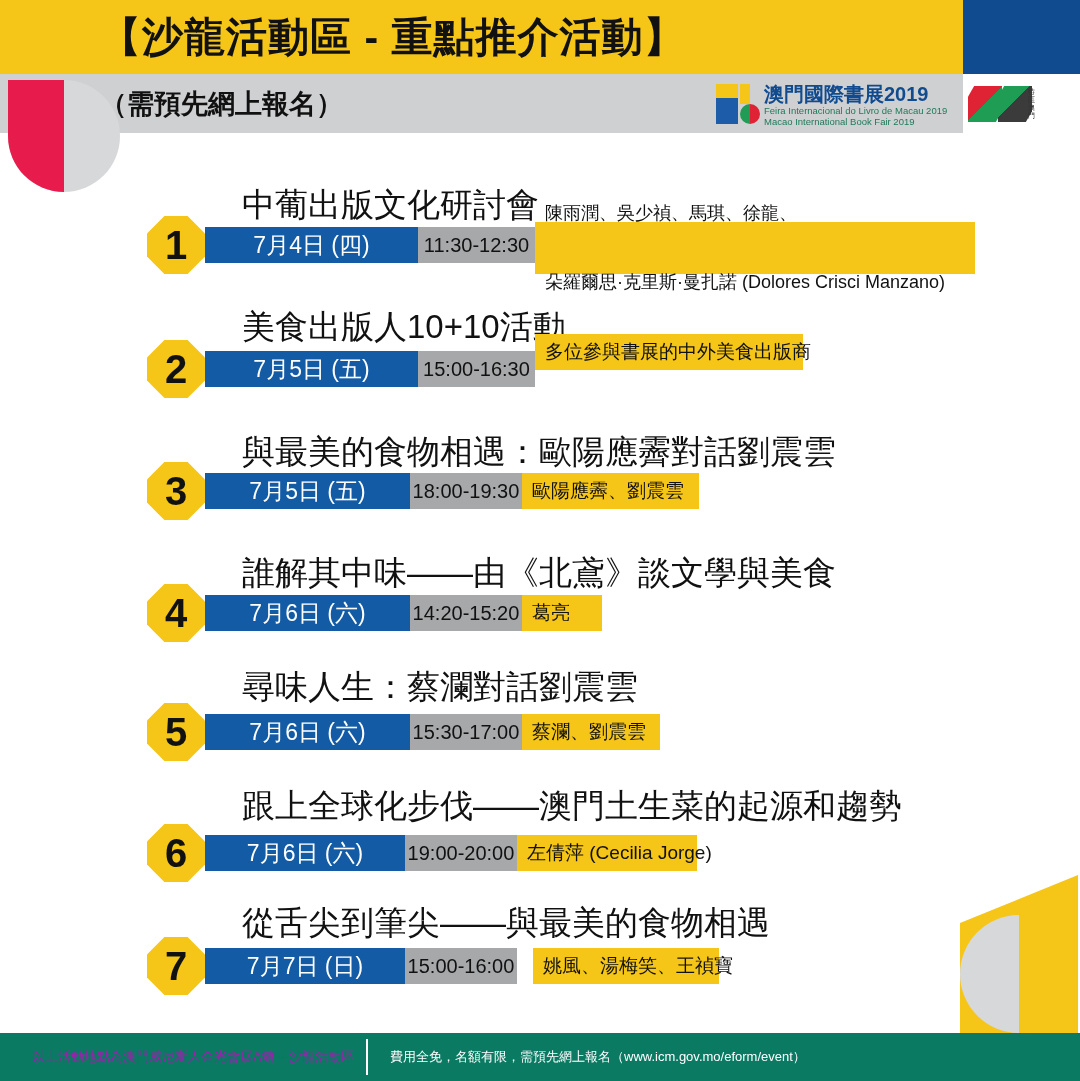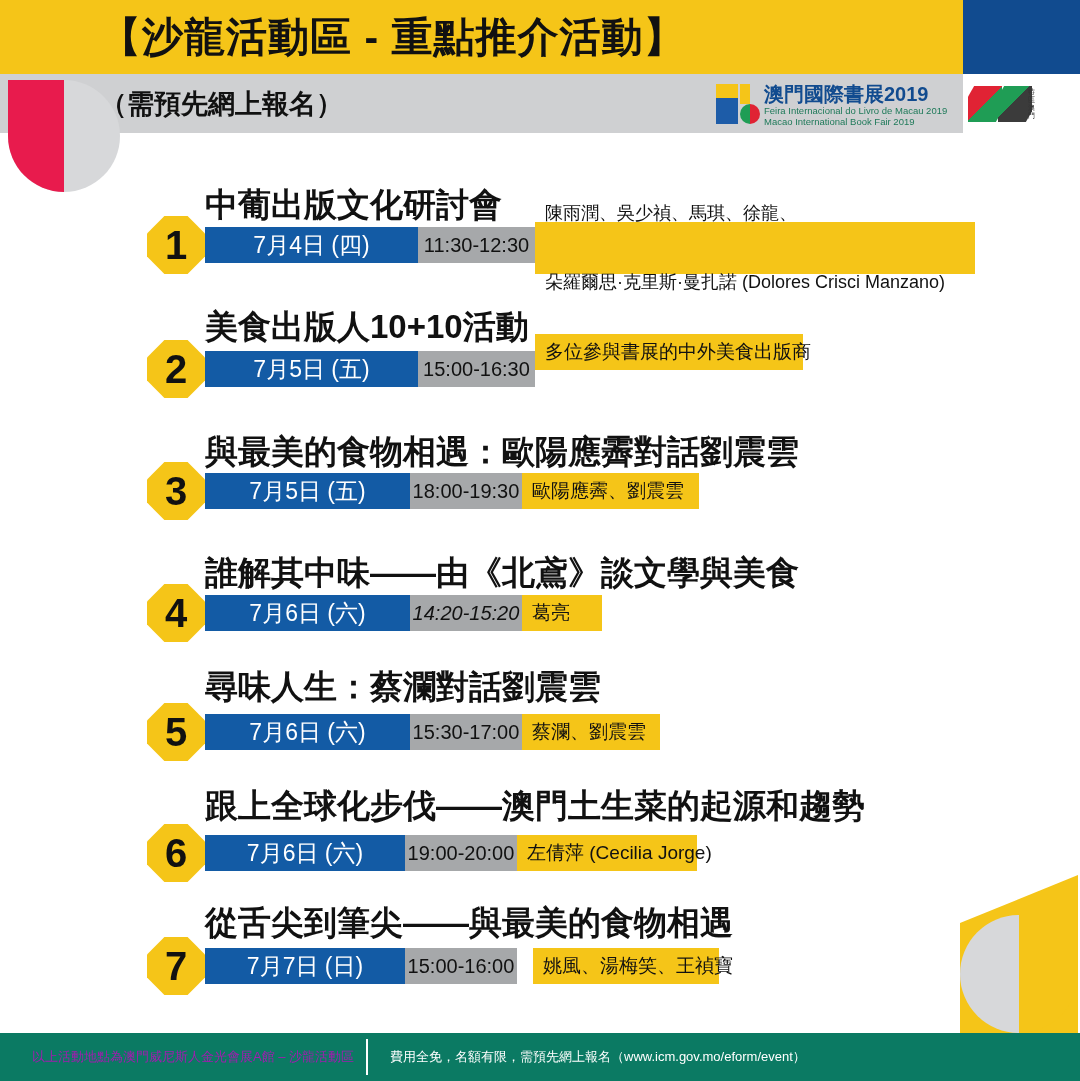--- a/index.html
+++ b/index.html
@@ -77,22 +77,22 @@
   .ml-r{position:absolute;left:30px;top:4px;width:34px;height:36px;
         background:linear-gradient(135deg,#1f9d55 45%,#3b3b3b 45%);
         clip-path:polygon(18% 0,100% 0,100% 70%,82% 100%,0 100%,0 30%);}
   .ml-txt{position:absolute;left:60px;top:6px;font-size:7px;line-height:8px;color:#333;}
 
   
   .events{position:absolute;left:0;top:150px;width:1080px;}
   .event{position:relative;height:0;}
 
   .ev-title{
-    position:absolute;font-size:33px;font-weight:bold;color:#111;
-    white-space:nowrap;line-height:40px;
+    position:absolute;font-size:33px;font-weight:normal;color:#111;
+    white-space:nowrap;line-height:40px;margin-left:37px;
   }
   .badge{
     position:absolute;width:58px;height:58px;background:#f5c518;
     clip-path:polygon(30% 0,70% 0,100% 30%,100% 70%,70% 100%,30% 100%,0 70%,0 30%);
     color:#111;font-size:40px;font-weight:bold;
     display:flex;align-items:center;justify-content:center;
     line-height:1;
   }
   .bar-date{
     position:absolute;height:36px;background:#135ba5;color:#fff;
@@ -203,21 +203,21 @@
         <div class="bar-date" style="left: 205px; top: 473px; width: 205px;">7月5日 (五)</div>
         <div class="bar-time" style="left: 410px; top: 473px; width: 112px;">18:00-19:30</div>
         <div class="bar-guest one-line" style="left: 522px; top: 473px; width: 157px;">
           <div>歐陽應霽、劉震雲</div>
         </div>
       </div>
       <div class="event">
         <div class="ev-title" style="left: 205px; top: 553px;">誰解其中味——由《北鳶》談文學與美食</div>
         <div class="badge" style="left: 147px; top: 584px;">4</div>
         <div class="bar-date" style="left: 205px; top: 595px; width: 205px;">7月6日 (六)</div>
-        <div class="bar-time" style="left: 410px; top: 595px; width: 112px; font-style: italic;">14:20-15:20</div>
+        <div class="bar-time" style="left: 410px; top: 595px; width: 112px;">14:20-15:20</div>
         <div class="bar-guest one-line" style="left: 522px; top: 595px; width: 60px;">
           <div>葛亮</div>
         </div>
       </div>
       <div class="event">
         <div class="ev-title" style="left: 205px; top: 667px;">尋味人生：蔡瀾對話劉震雲</div>
         <div class="badge" style="left: 147px; top: 703px;">5</div>
         <div class="bar-date" style="left: 205px; top: 714px; width: 205px;">7月6日 (六)</div>
         <div class="bar-time" style="left: 410px; top: 714px; width: 112px;">15:30-17:00</div>
         <div class="bar-guest one-line" style="left: 522px; top: 714px; width: 118px;">

